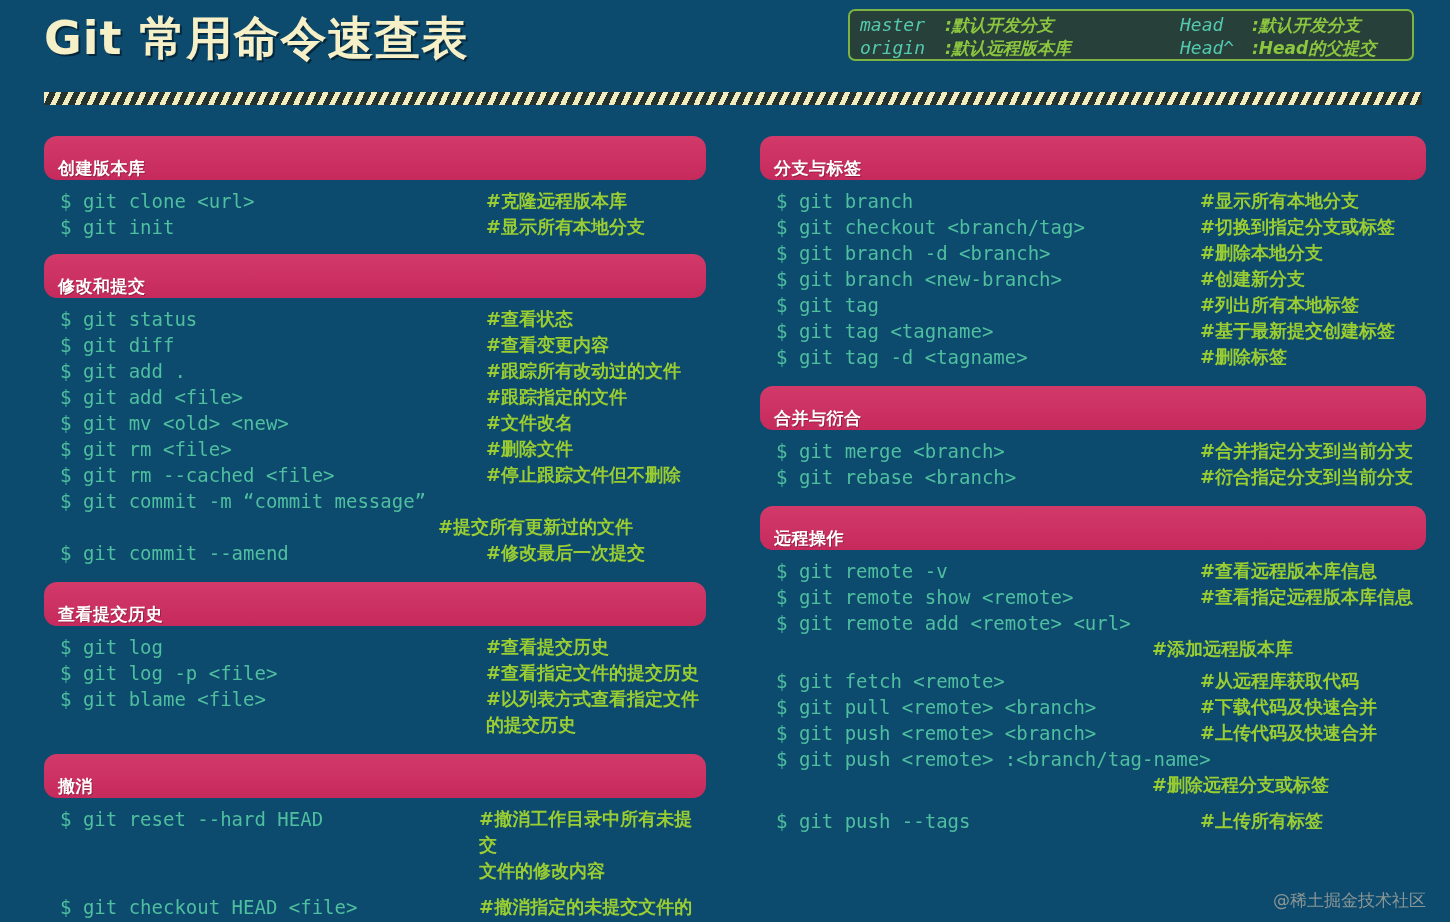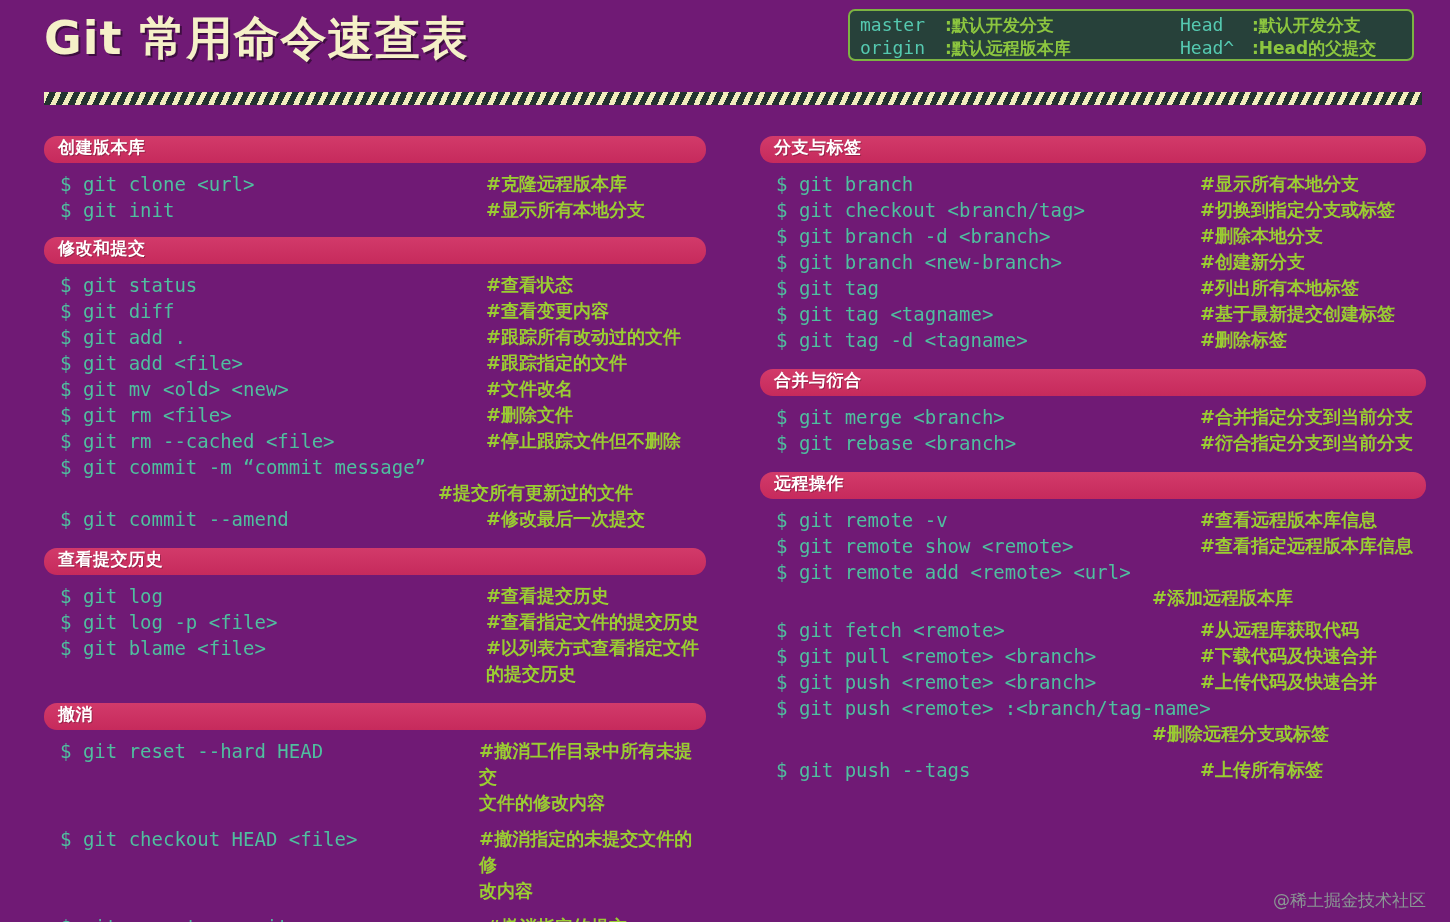--- a/index.html
+++ b/index.html
@@ -4,21 +4,21 @@
 <style>
   html, body {
     margin: 0;
     padding: 0;
     background: #222e2c;
   }
   .page {
     position: relative;
     width: 1450px;
     height: 922px;
-    background: #701a75;
+    background: #0c4a6e;
     overflow: hidden;
     font-family: "DejaVu Sans Mono", "Liberation Mono", monospace;
   }
 
   
   .header {
     position: absolute;
     left: 0; top: 0;
     width: 1450px;
     height: 88px;
@@ -45,20 +45,21 @@
     border: 2px solid #7cb342;
     border-radius: 7px;
     background: #27413a;
     box-sizing: border-box;
     padding: 3px 10px 0 10px;
   }
   .legend-row {
     display: flex;
     height: 23px;
     align-items: center;
+    font-style: italic;
   }
   .legend-cell {
     display: flex;
     align-items: baseline;
     white-space: nowrap;
   }
   .legend-cell.first { width: 320px; }
   .lg-key {
     color: #55c9b0;
     font-size: 18px;
@@ -91,26 +92,26 @@
   .col {
     position: absolute;
     top: 136px;
   }
   .col-left  { left: 44px;  width: 662px; }
   .col-right { left: 760px; width: 666px; }
 
   .section { margin-bottom: 0; }
 
   .sec-head {
-    height: 27px;
+    height: 44px;
     border-radius: 13px;
     background: #cf3365;
     background: linear-gradient(180deg, #d23a6a 0%, #c62a5c 100%);
     display: flex;
-    align-items: flex-start;
+    align-items: flex-end;
     padding-left: 14px;
     box-sizing: border-box;
   }
   .sec-head-label {
     font-family: "DejaVu Sans", "Liberation Sans", sans-serif;
     font-size: 17px;
     font-weight: bold;
     color: #ffffff;
     letter-spacing: 0.5px;
     text-shadow: 1px 1px 0 rgba(0,0,0,0.25);

